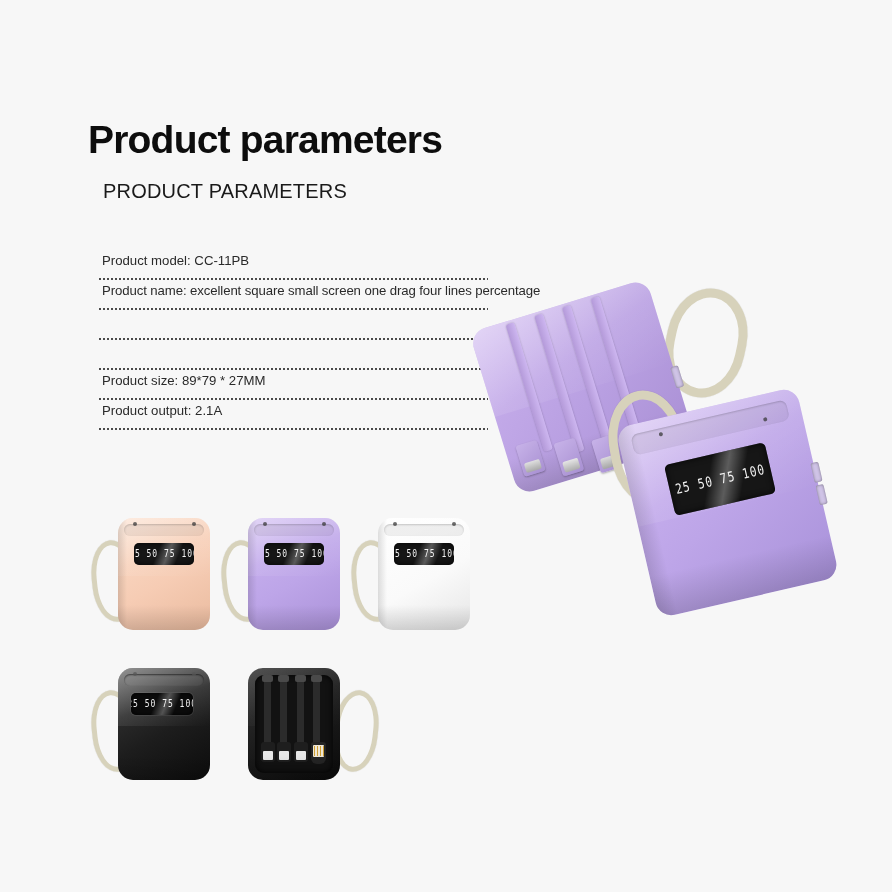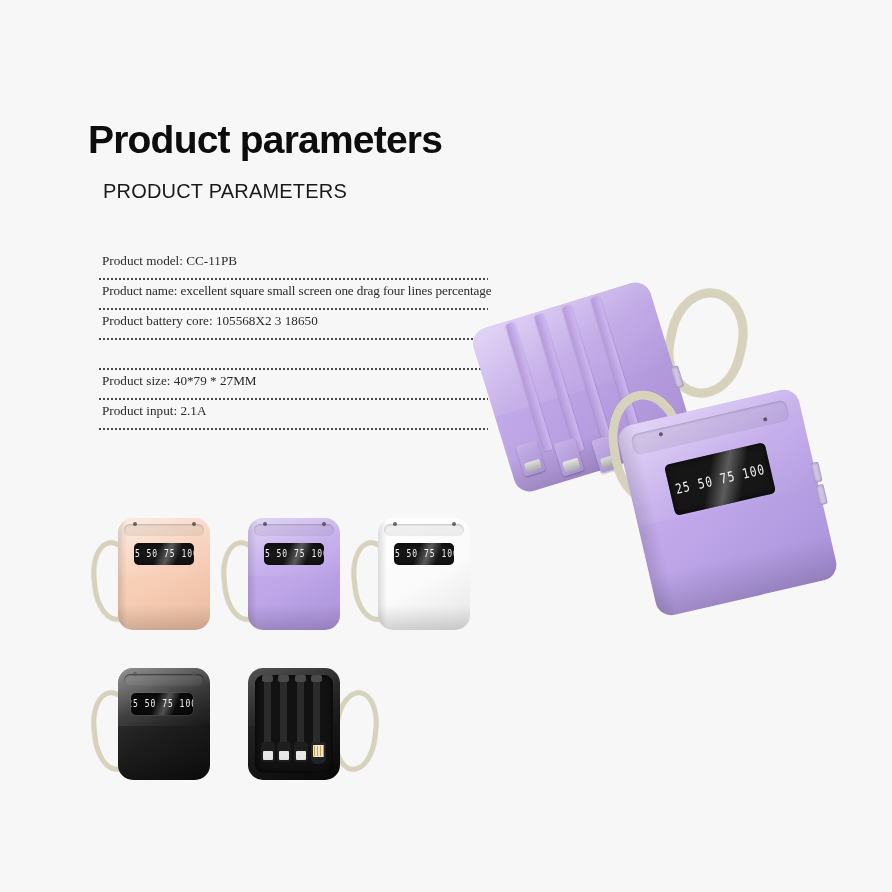--- a/index.html
+++ b/index.html
@@ -41,21 +41,20 @@
   
   .spec-list {
     position: absolute;
     left: 98px;
     top: 250px;
     width: 390px;
   }
   .spec-row {
     position: relative;
     height: 30px;
-    font-family: Liberation Serif, serif;
   }
   .spec-text {
     font-size: 13.2px;
     color: #2a2a2a;
     line-height: 22px;
     padding-left: 4px;
     white-space: nowrap;
   }
   .spec-row.wide .spec-text { letter-spacing: -0.1px; }
   .spec-rule {
@@ -214,32 +213,31 @@
 <div class="spec-list">
   <div class="spec-row">
     <div class="spec-text">Product model: CC-11PB</div>
     <div class="spec-rule"></div>
   </div>
   <div class="spec-row wide">
     <div class="spec-text">Product name: excellent square small screen one drag four lines percentage</div>
     <div class="spec-rule"></div>
   </div>
   <div class="spec-row">
-    <div class="spec-text">Product battery core: 105568X2 3 18650</div>
-    <div class="spec-rule"></div>
-  </div>
-  <div class="spec-row">
-    <div class="spec-rule"></div>
-  </div>
-  <div class="spec-row">
-    <div class="spec-text">Product size: 40*79 * 27MM</div>
-    <div class="spec-rule"></div>
-  </div>
-  <div class="spec-row">
-    <div class="spec-text">Product input: 2.1A</div>
+    <div class="spec-rule"></div>
+  </div>
+  <div class="spec-row">
+    <div class="spec-rule"></div>
+  </div>
+  <div class="spec-row">
+    <div class="spec-text">Product size: 89*79 * 27MM</div>
+    <div class="spec-rule"></div>
+  </div>
+  <div class="spec-row">
+    <div class="spec-text">Product output: 2.1A</div>
     <div class="spec-rule"></div>
   </div>
 </div>
 
 <div id="hero">
 
   <div class="lanyard" style="left:196px; top:8px; width:62px; height:92px; transform:rotate(12deg); border-width:9px;"></div>
 
   <div class="pb" id="hero-back">
     <div class="pb-body">

